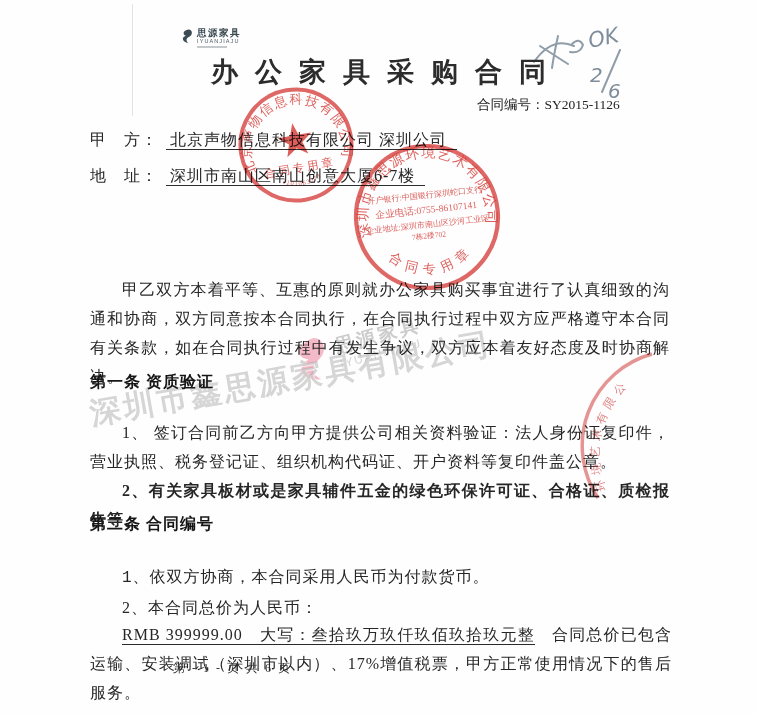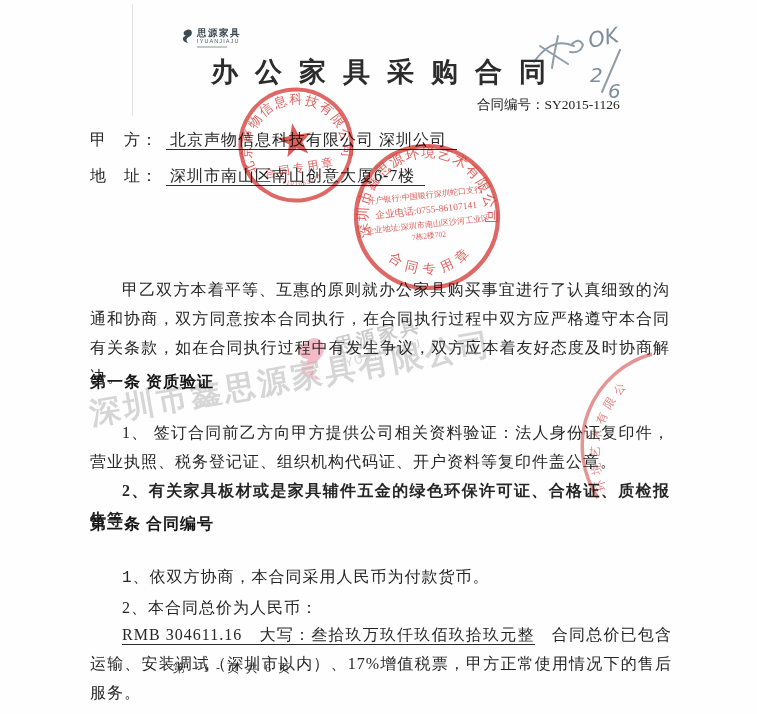--- a/index.html
+++ b/index.html
@@ -106,21 +106,21 @@
 <p class="abs para p-intro">甲乙双方本着平等、互惠的原则就办公家具购买事宜进行了认真细致的沟通和协商，双方同意按本合同执行，在合同执行过程中双方应严格遵守本合同有关条款，如在合同执行过程中有发生争议，双方应本着友好态度及时协商解决。</p>
 
 <div class="abs heading h-s1">第一条 资质验证</div>
 <p class="abs para p-s1a">1、 签订合同前乙方向甲方提供公司相关资料验证：法人身份证复印件，营业执照、税务登记证、组织机构代码证、开户资料等复印件盖公章。</p>
 <p class="abs para p-s1b">2、有关家具板材或是家具辅件五金的绿色环保许可证、合格证、质检报告等。</p>
 
 <div class="abs heading h-s2">第二条 合同编号</div>
 <p class="abs para p-s2a">1、依双方协商，本合同采用人民币为付款货币。</p>
 <p class="abs para p-s2b">2、本合同总价为人民币：</p>
 
-<p class="abs para p-price"><span class="u-seg">RMB 304611.16　大写：叁拾玖万玖仟玖佰玖拾玖元整</span><span>　合同总价已包含运输、安装调试（深圳市以内）、17%增值税票，甲方正常使用情况下的售后服务。</span></p>
+<p class="abs para p-price"><span class="u-seg">RMB 399999.00　大写：叁拾玖万玖仟玖佰玖拾玖元整</span><span>　合同总价已包含运输、安装调试（深圳市以内）、17%增值税票，甲方正常使用情况下的售后服务。</span></p>
 
 <div class="abs footer">第 - 1 - 页  共 6 页</div>
 
 <div class="abs wm wm-logo">
   <svg width="46" height="50" viewBox="0 0 16 17">
     <path d="M11,1 C4.5,1.5 3,6 7.5,7.8 C2,9.3 3.5,14.5 10,15.6 C6.8,12.8 8,10.2 10.4,9 C15,6.9 14.6,2 11,1 Z" fill="rgba(236,130,155,0.55)"></path>
   </svg>
   <div class="wm-logo-txt">
     <span class="wm-brand">思源家具</span>
     <span class="wm-latin">IYUANJIAJU</span>

